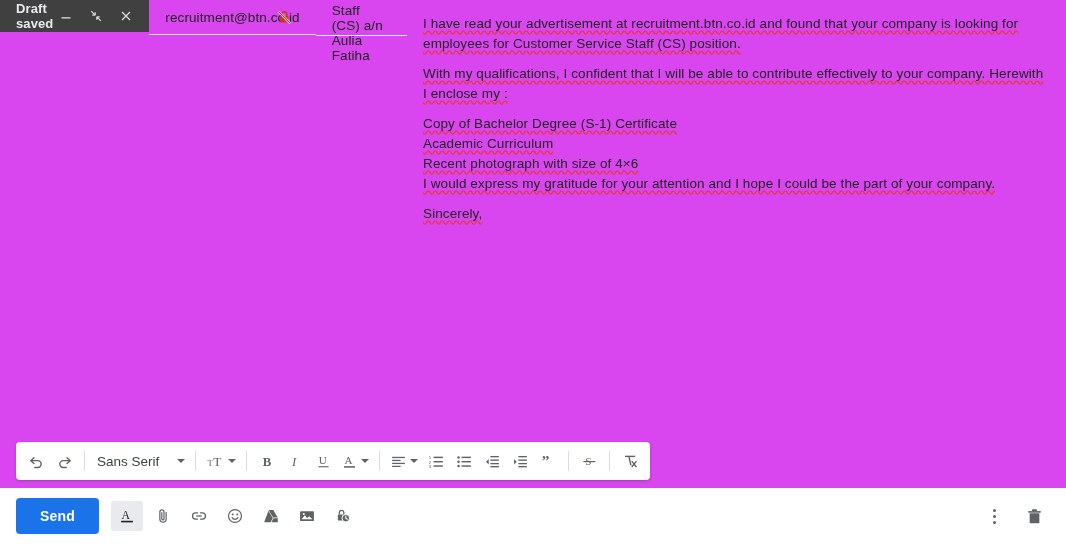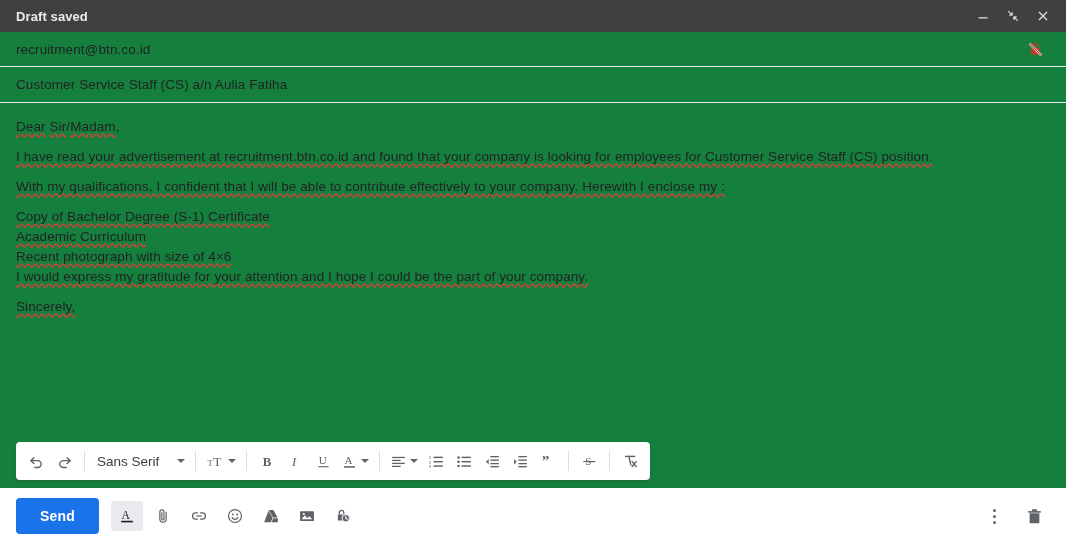--- a/index.html
+++ b/index.html
@@ -10,23 +10,23 @@
     height: 544px;
     overflow: hidden;
     background: #ffffff;
     font-family: "Liberation Sans", sans-serif;
   }
 
   .compose-window {
     position: relative;
     width: 1066px;
     height: 544px;
-    background: #15803d;
-    display: flex;
-    flex-direction: column;
+    background: #d946ef;
+    display: flex;
+    flex-direction: row;
   }
 
   
   .title-bar {
     height: 32px;
     background: #404040;
     display: flex;
     align-items: center;
     justify-content: space-between;
     padding: 0 10px 0 16px;
@@ -287,23 +287,20 @@
     </span>
   </div>
 
   <div class="field-row subject-row">
     <span class="field-text" placeholder="Subject">Customer Service Staff (CS) a/n Aulia Fatiha</span>
   </div>
 
   <div class="body-area">
     <div class="body-text">
 
-      <div class="para">
-        <span class="sp">Dear</span> <span class="sp">Sir</span>/<span class="sp">Madam</span>,
-      </div>
 
       <div class="para" style="text-decoration: underline wavy #e53935; text-decoration-skip-ink:none; text-underline-offset:2px;">I have read your advertisement at  recruitment.btn.co.id  and found that your company is looking for employees for Customer Service Staff (CS) position.</div>
 
       <div class="para" style="text-decoration: underline wavy #e53935; text-decoration-skip-ink:none; text-underline-offset:2px;">With my qualifications, I confident that I will be able to contribute effectively to your company. Herewith I enclose my :</div>
 
       <div>
         <div class="para tight sp">Copy of Bachelor Degree (S-1) Certificate</div>
         <div class="para tight sp">Academic Curriculum</div>
         <div class="para tight sp">Recent photograph with size of 4×6</div>
         <div class="para tight sp">I would express my gratitude for your attention and I hope I could be the part of your company.</div>

